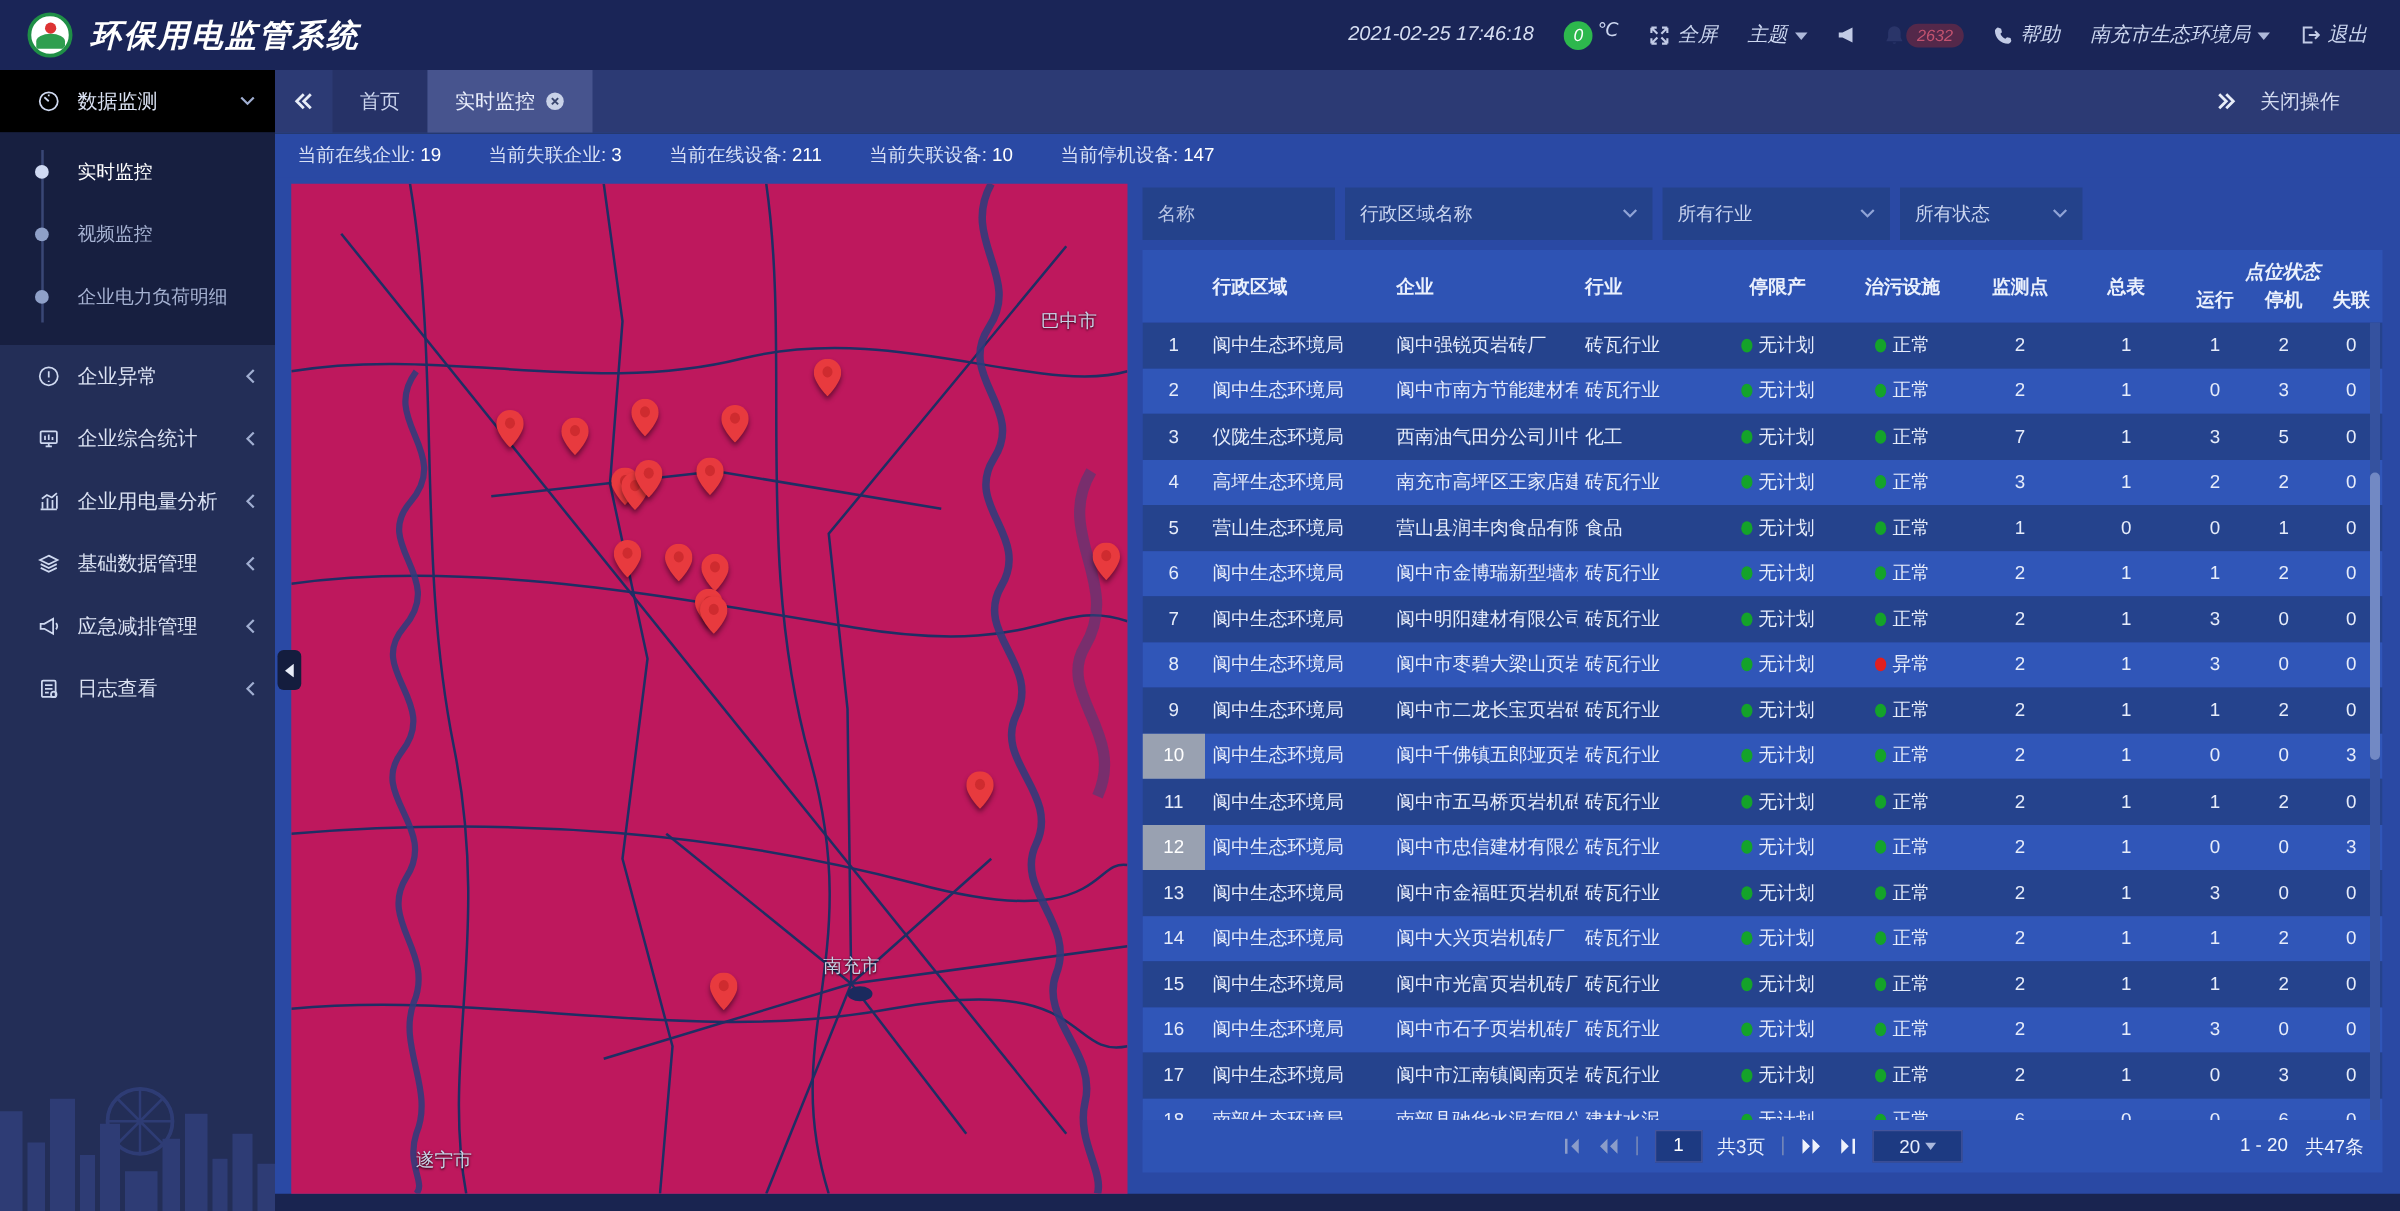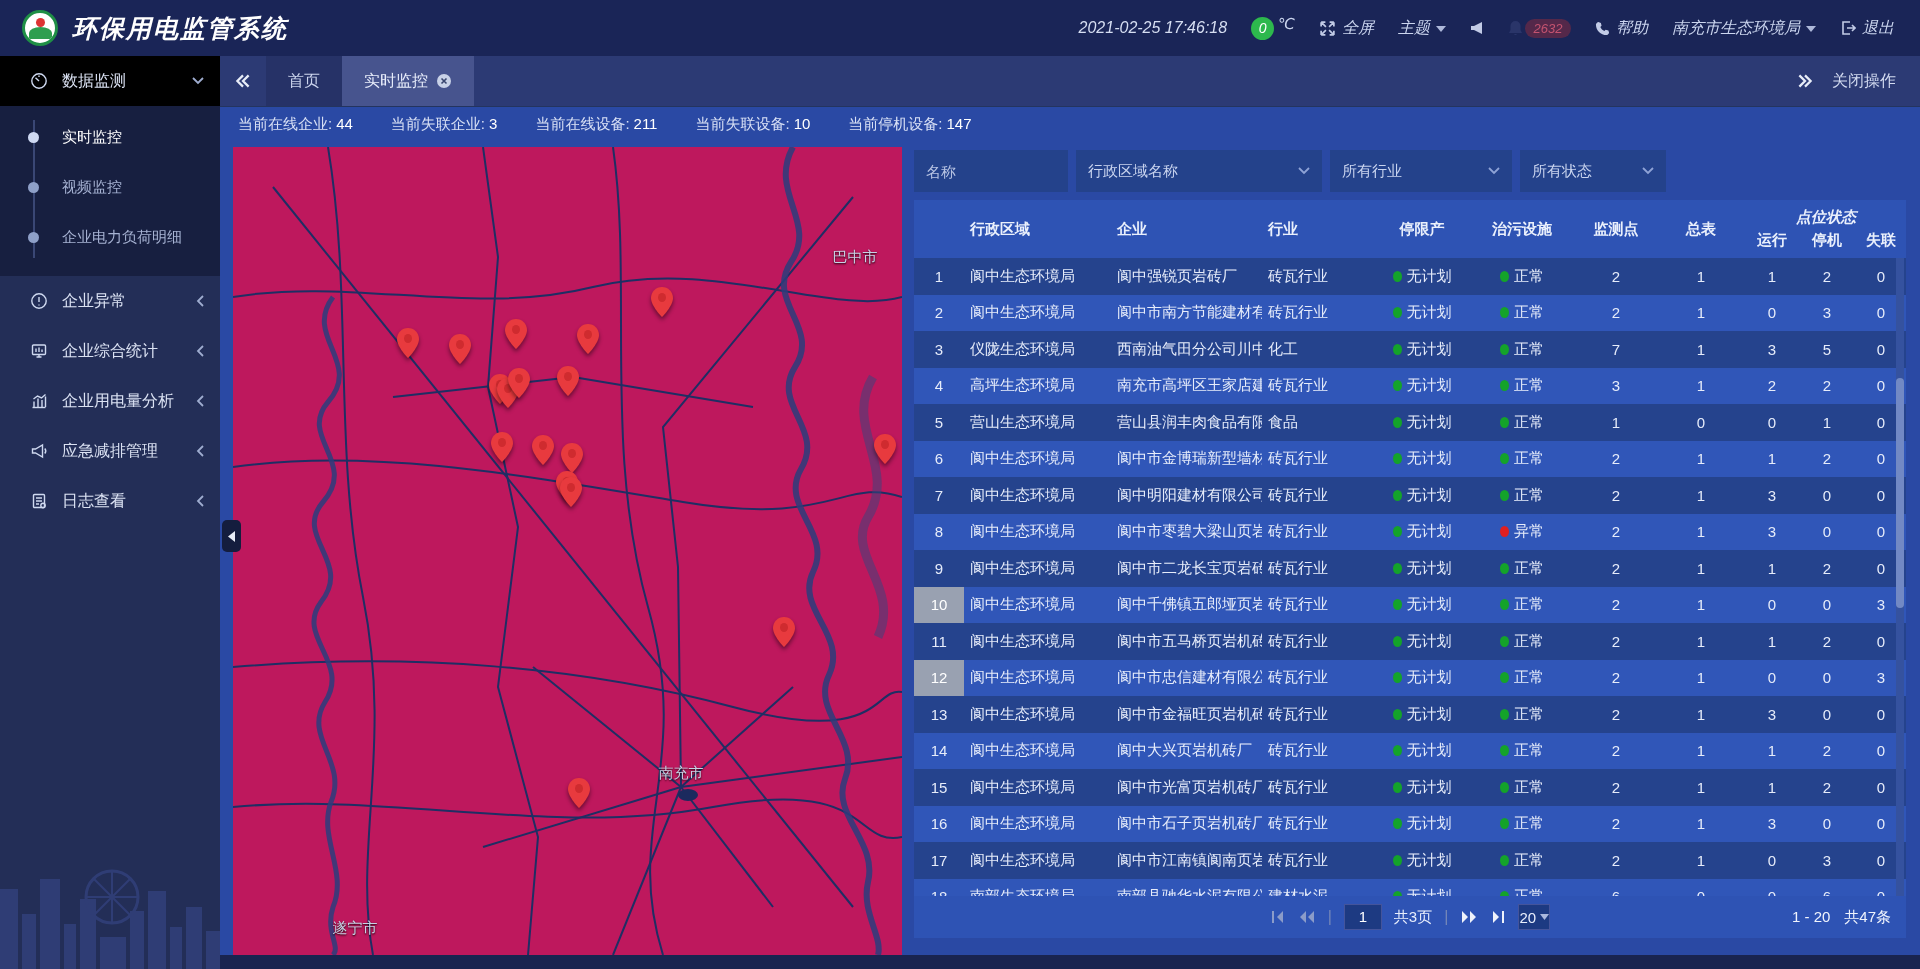--- a/index.html
+++ b/index.html
@@ -22,21 +22,21 @@
   .caret-down { width:0; height:0; border-left:5px solid transparent; border-right:5px solid transparent; border-top:6px solid #aeb9da; margin-top:2px; }
   .notif { display:flex; align-items:center; gap:2px; opacity:.95; }
   .notif-pill { min-width:46px; height:19px; border-radius:10px; background:#58294a; color:#cd5672; font-size:13px; display:flex; align-items:center; justify-content:center; padding:0 8px; }
 
   
   .tabbar { position:absolute; left:220px; top:56px; width:1700px; height:50px; background:#2c3a74; display:flex; align-items:stretch; z-index:20; }
   .tab-scroll { width:46px; display:flex; align-items:center; justify-content:center; cursor:pointer; }
   .tab { display:flex; align-items:center; gap:8px; padding:0 22px; font-size:16px; color:#ccd5ee; cursor:pointer; }
   .tab.home { background:#263267; }
   .tab.active { background:#47548e; color:#e9eefc; }
-  .tabbar-right { margin-left:auto; display:flex; align-items:center; gap:18px; padding-right:24px; font-size:16px; color:#d3dbf1; }
+  .tabbar-right { margin-left:auto; display:flex; align-items:center; gap:18px; padding-right:48px; font-size:16px; color:#d3dbf1; }
 
   
   .sidebar { position:absolute; left:0; top:56px; width:220px; height:913px; background:#232e57; z-index:25; overflow:hidden; }
   .side-item { position:relative; height:50px; display:flex; align-items:center; padding-left:30px; gap:14px; font-size:16px; color:#dbe2f3; cursor:pointer; }
   .side-item.first { background:#000000; }
   .side-item .chev { position:absolute; right:16px; top:50%; transform:translateY(-50%); }
   .submenu { background:#171f40; padding:6px 0 14px 0; position:relative; }
   .submenu .rail { position:absolute; left:33px; top:14px; bottom:18px; width:2px; background:#3a4775; }
   .sub-item { position:relative; height:50px; display:flex; align-items:center; padding-left:62px; font-size:15px; color:#a6b2d2; cursor:pointer; }
   .sub-item .dot { position:absolute; left:28px; width:11px; height:11px; border-radius:50%; background:#8fa0c8; }
@@ -80,21 +80,21 @@
   .sdot { display:inline-block; width:9px; height:11px; border-radius:50%; margin-right:5px; vertical-align:-1px; }
   .sdot.green { background:#14a32a; } .sdot.red { background:#e01f1f; }
 
   .vscroll { position:absolute; right:2px; top:111px; width:8px; height:638px; background:#35529f; }
   .vscroll .thumb { position:absolute; left:0; top:120px; width:8px; height:230px; background:#7289c4; border-radius:4px; }
 
   .pager { position:absolute; left:0; top:749px; width:100%; height:42px; background:#2e53b4; display:flex; align-items:center; justify-content:center; gap:12px; font-size:15px; color:#e8eefc; }
   .pg-ic { display:flex; align-items:center; cursor:pointer; }
   .pg-sep { color:#7487b8; font-size:16px; }
   .pg-box { width:38px; height:26px; background:#1d3a82; border:1px solid #44549b; color:#fff; text-align:center; line-height:24px; }
-  .pg-size { width:32px; height:26px; background:#1d3a82; border:1px solid #44549b; display:flex; align-items:center; justify-content:center; gap:4px; cursor:pointer; }
+  .pg-size { width:72px; height:26px; background:#1d3a82; border:1px solid #44549b; display:flex; align-items:center; justify-content:center; gap:4px; cursor:pointer; }
   .pg-range { position:absolute; right:15px; display:flex; gap:14px; color:#f0f4fd; }
 
   .footer-strip { position:absolute; left:220px; top:955px; width:1700px; height:14px; background:#192450; }
 </style>
 </head>
 <body>
 
 <div class="header">
   <div class="logo">
       <div class="lg-red"></div>
@@ -252,20 +252,35 @@
       </div>
       <div class="side-item">
         <span>
           <svg width="18" height="18" viewBox="0 0 18 18" fill="none" stroke="#cfd9f0" stroke-width="1.4">
             <path d="M2.5 15.5h13"></path>
             <path d="M4 15V9.5M8 15V6.5M12 15V8M15.5 15V4.5"></path>
             <path d="M3.5 7l4-3 4 2 4-3.5"></path>
           </svg>
         </span>
         <span>企业用电量分析</span>
+        <span class="chev">
+          <svg width="8" height="12" viewBox="0 0 8 12" stroke="#9fadd0" stroke-width="1.8" fill="none">
+            <path d="M7 1 2 6l5 5"></path>
+          </svg>
+        </span>
+      </div>
+      <div class="side-item">
+        <span>
+          <svg width="18" height="18" viewBox="0 0 18 18" fill="none" stroke="#cfd9f0" stroke-width="1.4">
+            <path d="M9 2.5 16 6 9 9.5 2 6z"></path>
+            <path d="M2.6 9.3 9 12.5l6.4-3.2"></path>
+            <path d="M2.6 12.3 9 15.5l6.4-3.2"></path>
+          </svg>
+        </span>
+        <span>基础数据管理</span>
         <span class="chev">
           <svg width="8" height="12" viewBox="0 0 8 12" stroke="#9fadd0" stroke-width="1.8" fill="none">
             <path d="M7 1 2 6l5 5"></path>
           </svg>
         </span>
       </div>
       <div class="side-item">
         <span>
           <svg width="18" height="18" viewBox="0 0 18 18" fill="none" stroke="#cfd9f0" stroke-width="1.4">
             <path d="M2.5 7v4h3l7 4V3l-7 4z"></path>
@@ -308,21 +323,21 @@
       <rect x="170" y="108" width="12" height="42"></rect>
         <rect x="186" y="88" width="16" height="62"></rect>
       <rect x="206" y="112" width="14" height="38"></rect>
     </g>
     <circle cx="112" cy="78" r="26" fill="none" stroke="#3a4a8f" stroke-width="3"></circle>
     <path d="M112 52v52M86 78h52M94 60l36 36M130 60l-36 36" stroke="#3a4a8f" stroke-width="2"></path>
   </svg>
 </div>
 
 <div class="statsbar" id="stats-bar">
-    <div><span>当前在线企业:</span><span class="stat-val">44</span></div>
+    <div><span>当前在线企业:</span><span class="stat-val">19</span></div>
     <div><span>当前失联企业:</span><span class="stat-val">3</span></div>
     <div><span>当前在线设备:</span><span class="stat-val">211</span></div>
     <div><span>当前失联设备:</span><span class="stat-val">10</span></div>
     <div><span>当前停机设备:</span><span class="stat-val">147</span></div>
   </div>
 
 <div class="map-panel">
   <svg width="669" height="808" viewBox="0 0 669 808" style="position:absolute;left:0;top:0;">
     <g stroke="#1f2e64" stroke-width="2" fill="none">
       <path d="M0 150 C120 130 240 170 360 140 S600 170 669 150"></path>

